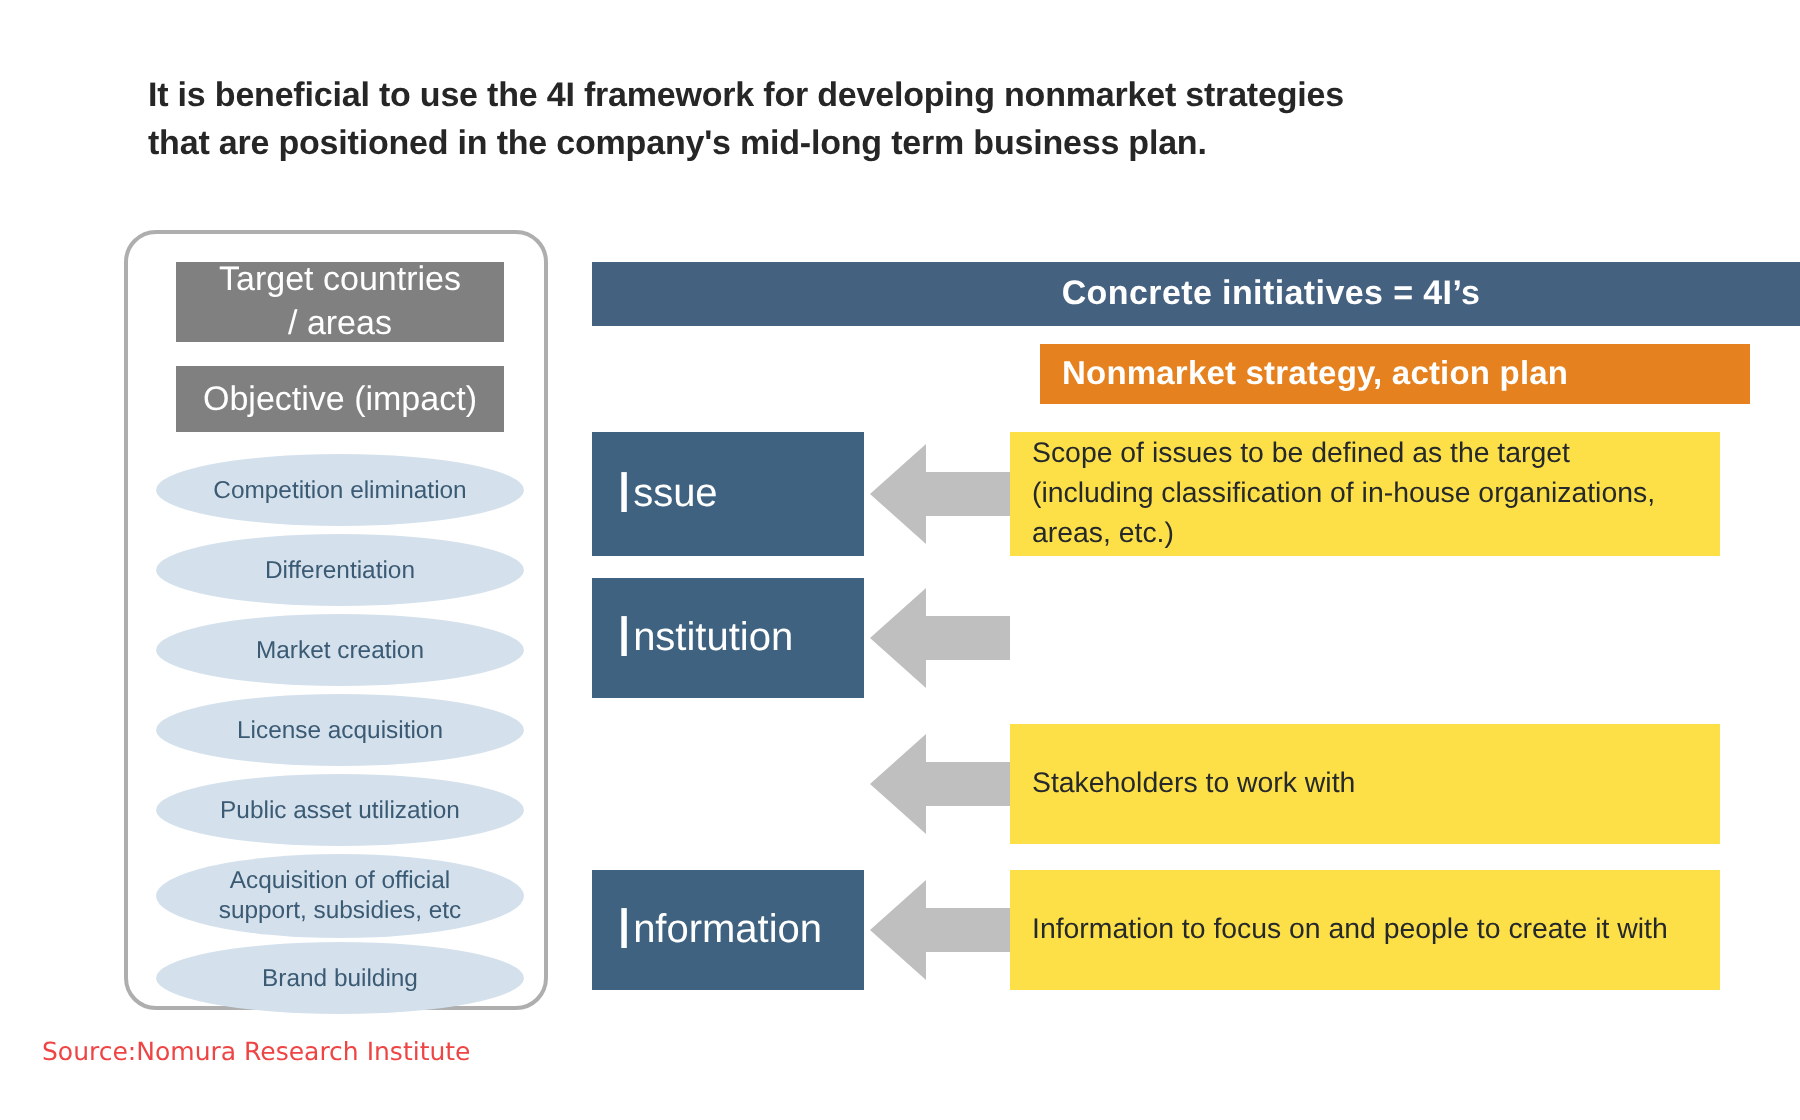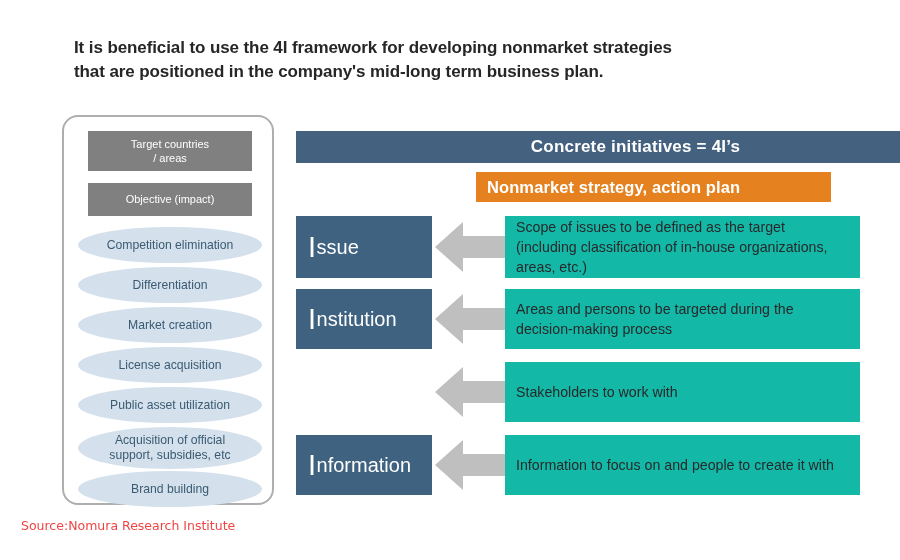--- a/index.html
+++ b/index.html
@@ -44,21 +44,21 @@
     border-radius: 16px;
     background: #ffffff;
   }
 
   .gray-box {
     position: absolute;
     left: 24px;
     width: 164px;
     background: #808080;
     color: #ffffff;
-    font-size: 11px;
+    font-size: 17px;
     line-height: 1.28;
     text-align: center;
     display: flex;
     align-items: center;
     justify-content: center;
   }
   #gbox-0 { top: 14px;  height: 40px; }
   #gbox-1 { top: 66px;  height: 33px; }
 
   .ellipse {
@@ -96,21 +96,21 @@
     font-size: 17px;
     font-weight: bold;
     display: flex;
     align-items: center;
     justify-content: center;
     letter-spacing: 0.2px;
   }
 
   #nonmarket-bar {
     position: absolute;
-    left: 476px;
+    left: 520px;
     top: 172px;
     width: 355px;
     height: 30px;
     background: #e5821f;
     color: #ffffff;
     font-size: 16.5px;
     font-weight: bold;
     display: flex;
     align-items: center;
     padding-left: 11px;
@@ -156,21 +156,21 @@
     height: 54px;
   }
   .arrow svg { display: block; width: 70px; height: 54px; }
 
   .desc-box {
     position: absolute;
     left: 209px;
     top: 0;
     width: 355px;
     height: 100%;
-    background: #14b8a6;
+    background: #fde047;
     color: #26292b;
     font-size: 14.2px;
     line-height: 1.43;
     padding: 7px 12px 7px 11px;
     display: flex;
     align-items: center;
   }
   .desc-box .inner { width: 100%; }
 
   
@@ -249,23 +249,20 @@
 
   <div class="row" id="row-1">
     <div class="blue-box">
       <span class="label"><span class="cap">I</span><span>nstitution</span></span>
     </div>
     <div class="arrow">
       <svg viewBox="0 0 70 54" xmlns="http://www.w3.org/2000/svg" aria-hidden="true">
         <polygon points="0,27 28,2 28,16 70,16 70,38 28,38 28,52" fill="#bfbfbf"></polygon>
       </svg>
     </div>
-    <div class="desc-box">
-      <span class="inner">Areas and persons to be targeted during the decision-making process</span>
-    </div>
   </div>
 
   <div class="row" id="row-2">
     <div class="arrow">
       <svg viewBox="0 0 70 54" xmlns="http://www.w3.org/2000/svg" aria-hidden="true">
         <polygon points="0,27 28,2 28,16 70,16 70,38 28,38 28,52" fill="#bfbfbf"></polygon>
       </svg>
     </div>
     <div class="desc-box">
       <span class="inner">Stakeholders to work with</span>

